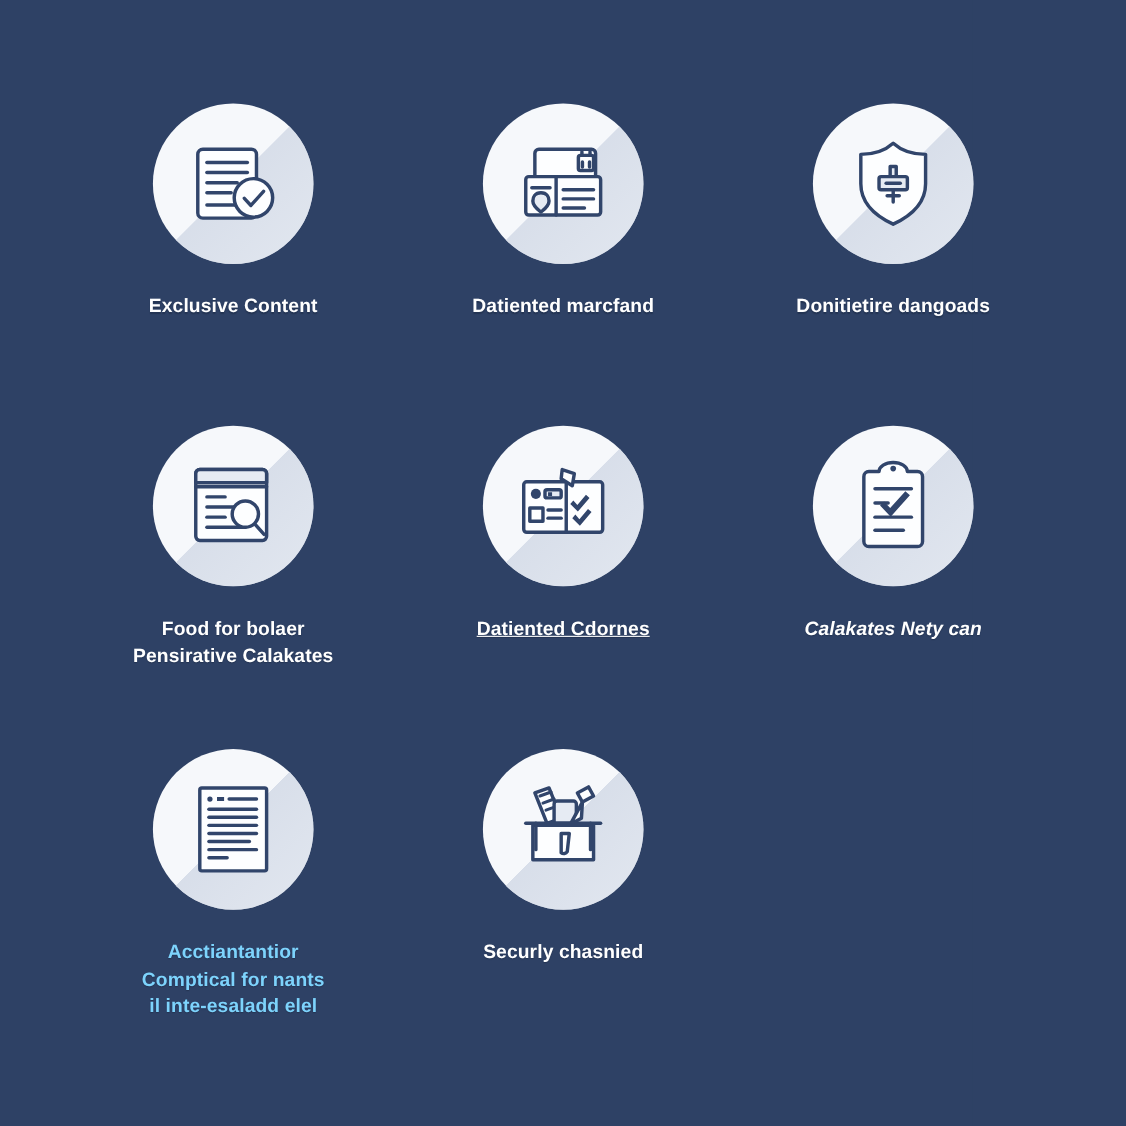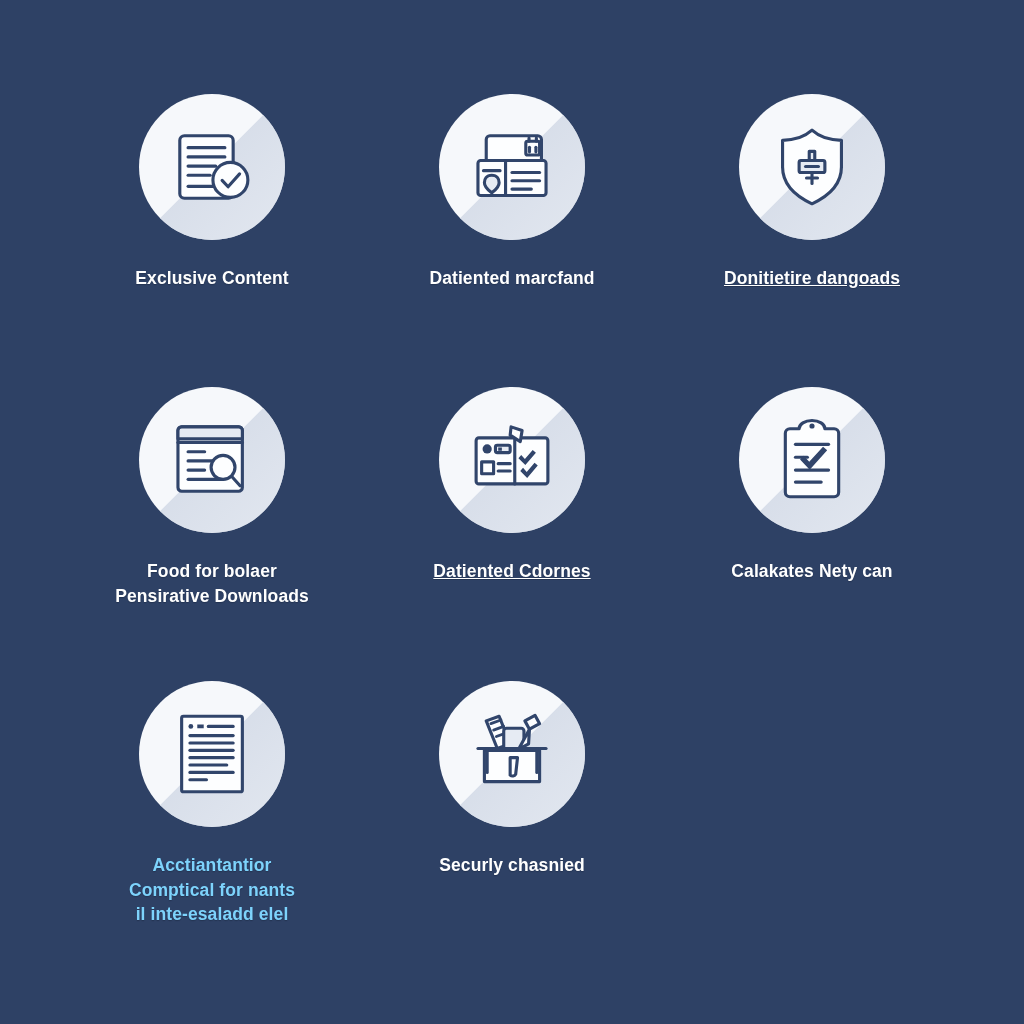--- a/index.html
+++ b/index.html
@@ -162,21 +162,21 @@
           <g class="glyph" style="stroke: rgb(49, 69, 107);">
             <path class="glyph-fill-w" d="M50 10 c10 9 21 11 32 11 v29 c0 21 -17 33 -32 40 c-15 -7 -32 -19 -32 -40 v-29 c11 0 22 -2 32 -11 z"></path>
             <path class="glyph-fill-l" d="M47 33 h6 v10 h-6 z"></path>
             <rect class="glyph-fill-l" x="36" y="43" width="28" height="13" rx="2"></rect>
             <path d="M43 49.5 h14"></path>
             <path d="M50 56 v12"></path>
             <path d="M44 62 h12"></path>
           </g>
         </svg>
       </div>
-      <div class="label" style="color: rgb(255, 255, 255); text-decoration: underline;">
+      <div class="label" style="color: rgb(255, 255, 255);">
         <span class="ln">Donitietire dangoads</span>
       </div>
     </div>
 
     <div class="cell cell-r2c1">
       <div class="badge" style="background: rgb(246, 248, 251);">
         <svg viewBox="0 0 100 100">
           <g class="glyph" style="stroke: rgb(49, 69, 107);">
             <path class="glyph-fill-w" d="M17 14 h62 a4 4 0 0 1 4 4 v62 a4 4 0 0 1 -4 4 h-62 a4 4 0 0 1 -4 -4 v-62 a4 4 0 0 1 4 -4 z"></path>
             <path class="glyph-fill-l" d="M17 14 h62 a4 4 0 0 1 4 4 v9 h-70 v-9 a4 4 0 0 1 4 -4 z"></path>
@@ -185,21 +185,21 @@
             <path d="M24 51 h28"></path>
             <path d="M24 61 h18"></path>
             <path d="M24 71 h38"></path>
             <circle class="glyph-fill-w" cx="62" cy="58" r="13"></circle>
             <path d="M71.5 68 l9 10"></path>
           </g>
         </svg>
       </div>
       <div class="label" style="color: rgb(255, 255, 255);">
         <span class="ln">Food for bolaer</span>
-        <span class="ln">Pensirative Downloads</span>
+        <span class="ln">Pensirative Calakates</span>
       </div>
     </div>
 
     <div class="cell cell-r2c2">
       <div class="badge" style="background: rgb(246, 248, 251);">
         <svg viewBox="0 0 100 100">
           <g class="glyph" style="stroke: rgb(49, 69, 107);">
             <rect class="glyph-fill-w" x="11" y="26" width="78" height="50" rx="3"></rect>
             <path d="M53 26 v50"></path>
             <circle class="glyph-solid" cx="23" cy="38" r="5" style="fill: rgb(49, 69, 107);"></circle>
@@ -227,21 +227,21 @@
             <path class="glyph-fill-w" d="M26 16 h10 a14 9 0 0 1 28 0 h10 a5 5 0 0 1 5 5 v64 a5 5 0 0 1 -5 5 h-48 a5 5 0 0 1 -5 -5 v-64 a5 5 0 0 1 5 -5 z"></path>
             <circle class="glyph-solid" cx="50" cy="13" r="2.8" style="fill: rgb(49, 69, 107);"></circle>
             <path d="M32 33 h36"></path>
             <path d="M32 47 h13"></path>
             <path d="M32 61 h36"></path>
             <path d="M32 74 h28"></path>
             <path class="glyph-solid" d="M41 45.5 l6 6.5 l15 -16.5 l4.5 4 l-19 21 l-10.5 -11 z" style="fill: rgb(49, 69, 107);"></path>
           </g>
         </svg>
       </div>
-      <div class="label" style="color: rgb(255, 255, 255);">
+      <div class="label" style="color: rgb(255, 255, 255); font-style: italic;">
         <span class="ln">Calakates Nety can</span>
       </div>
     </div>
 
     <div class="cell cell-r3c2">
       <div class="badge" style="background: rgb(246, 248, 251);">
         <svg viewBox="0 0 100 100">
           <g class="glyph" style="stroke: rgb(49, 69, 107);">
             <rect class="glyph-fill-w" x="17" y="9" width="66" height="82" rx="2"></rect>
             <circle class="glyph-solid" cx="27" cy="20" r="2.6" style="fill: rgb(49, 69, 107);"></circle>

